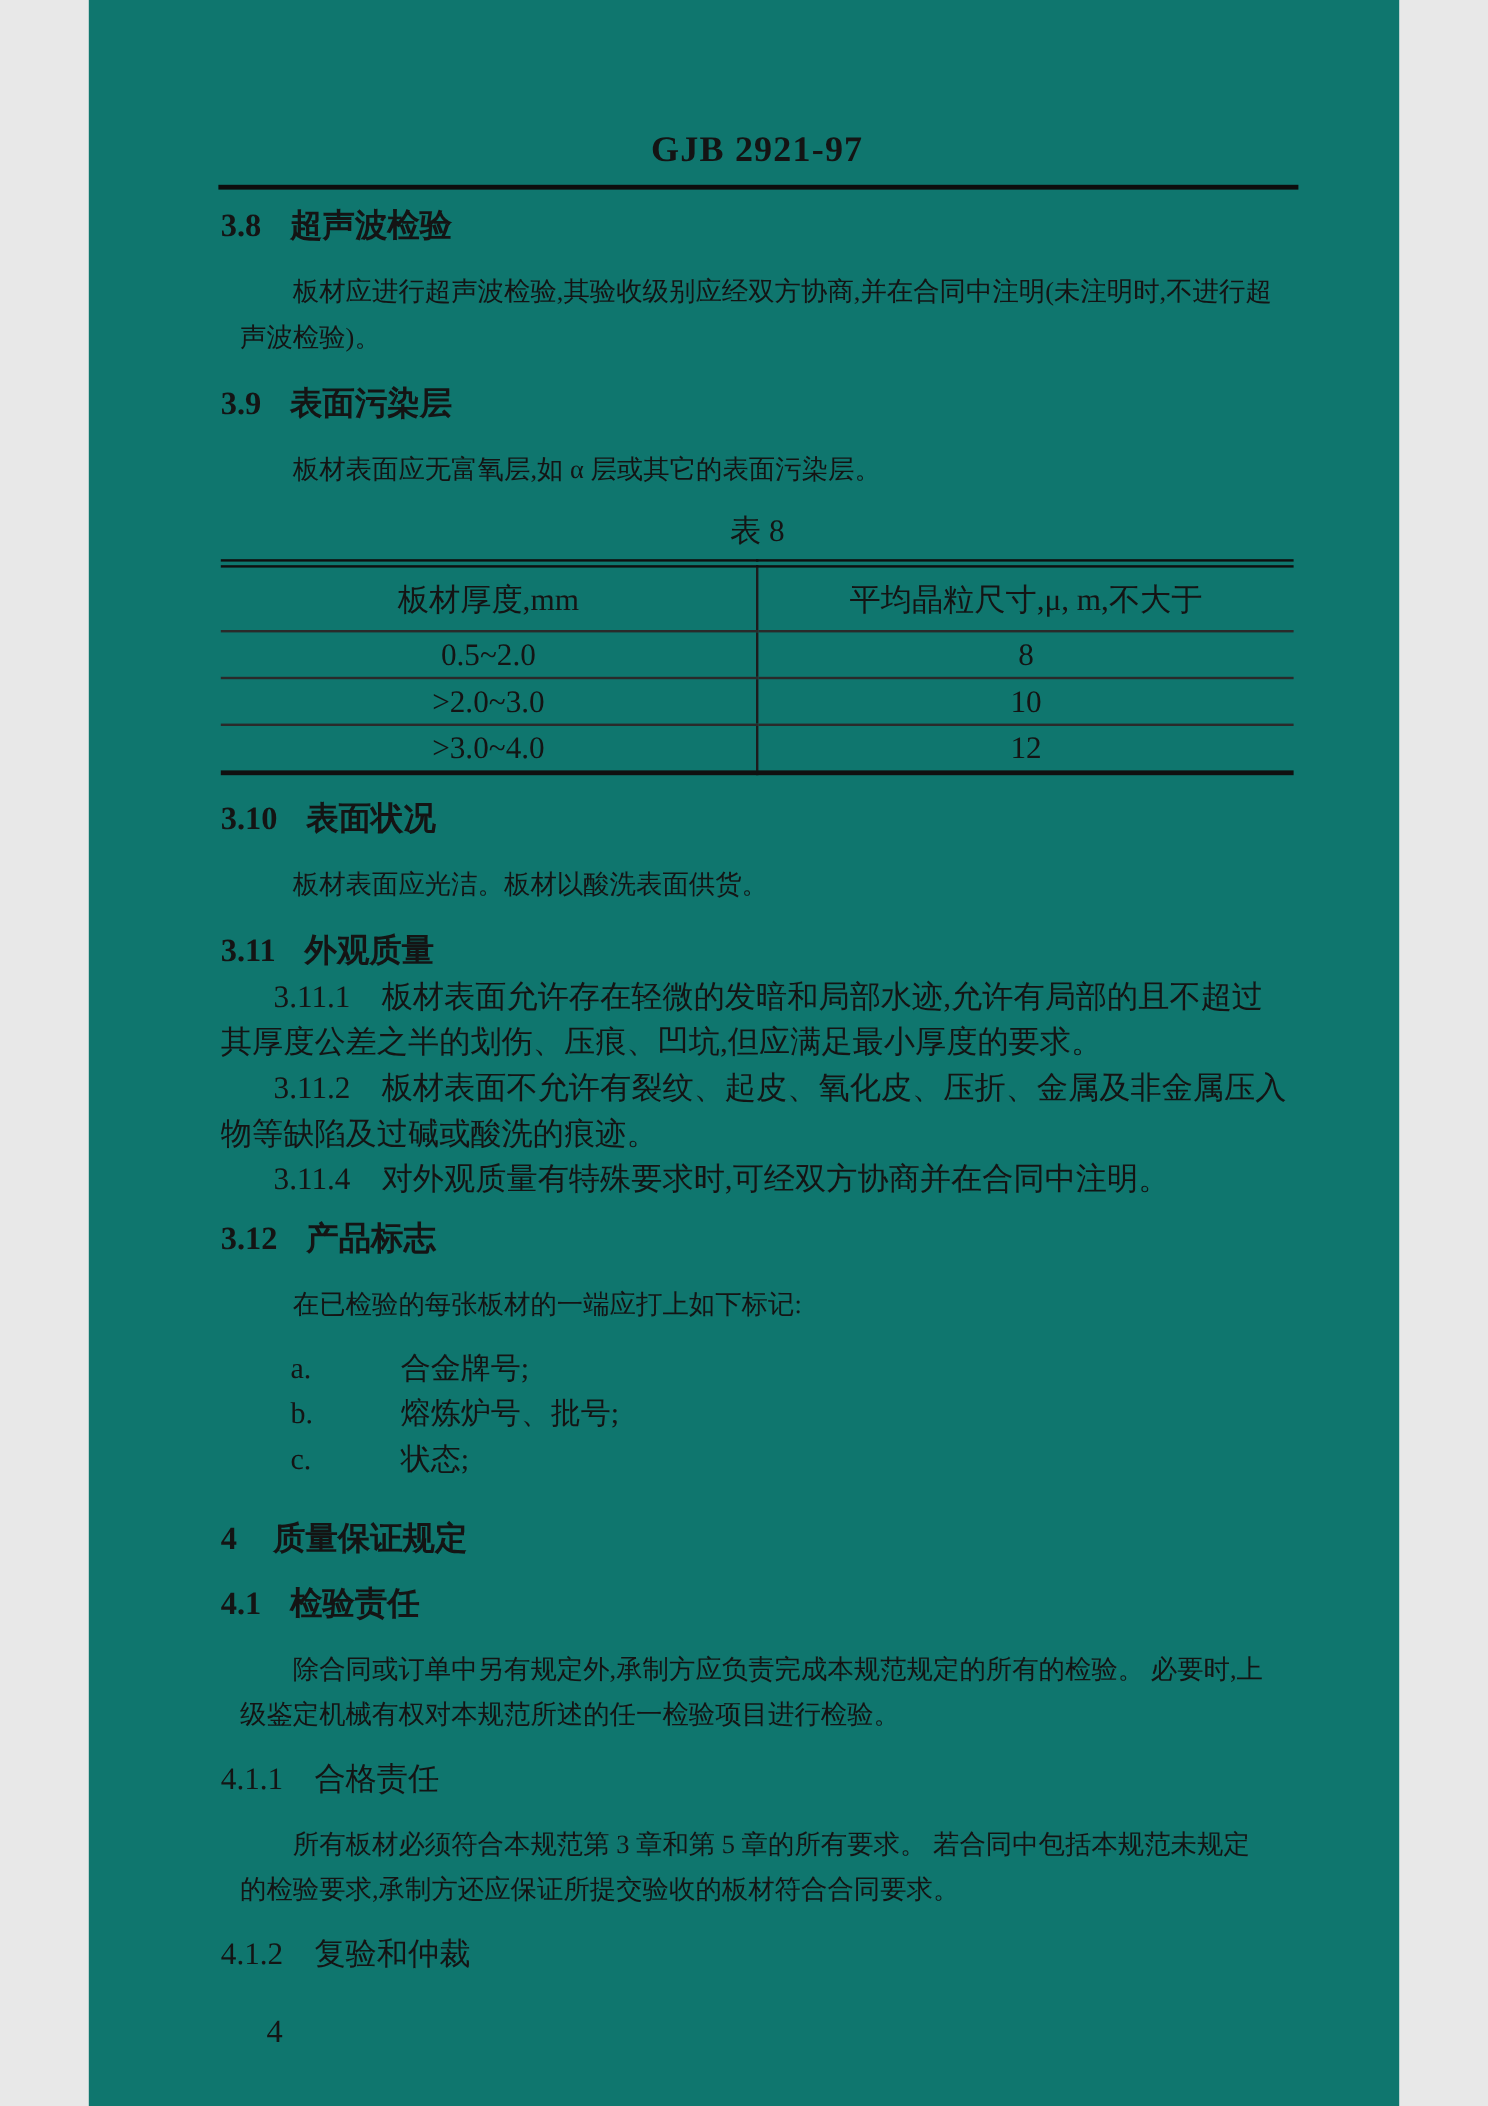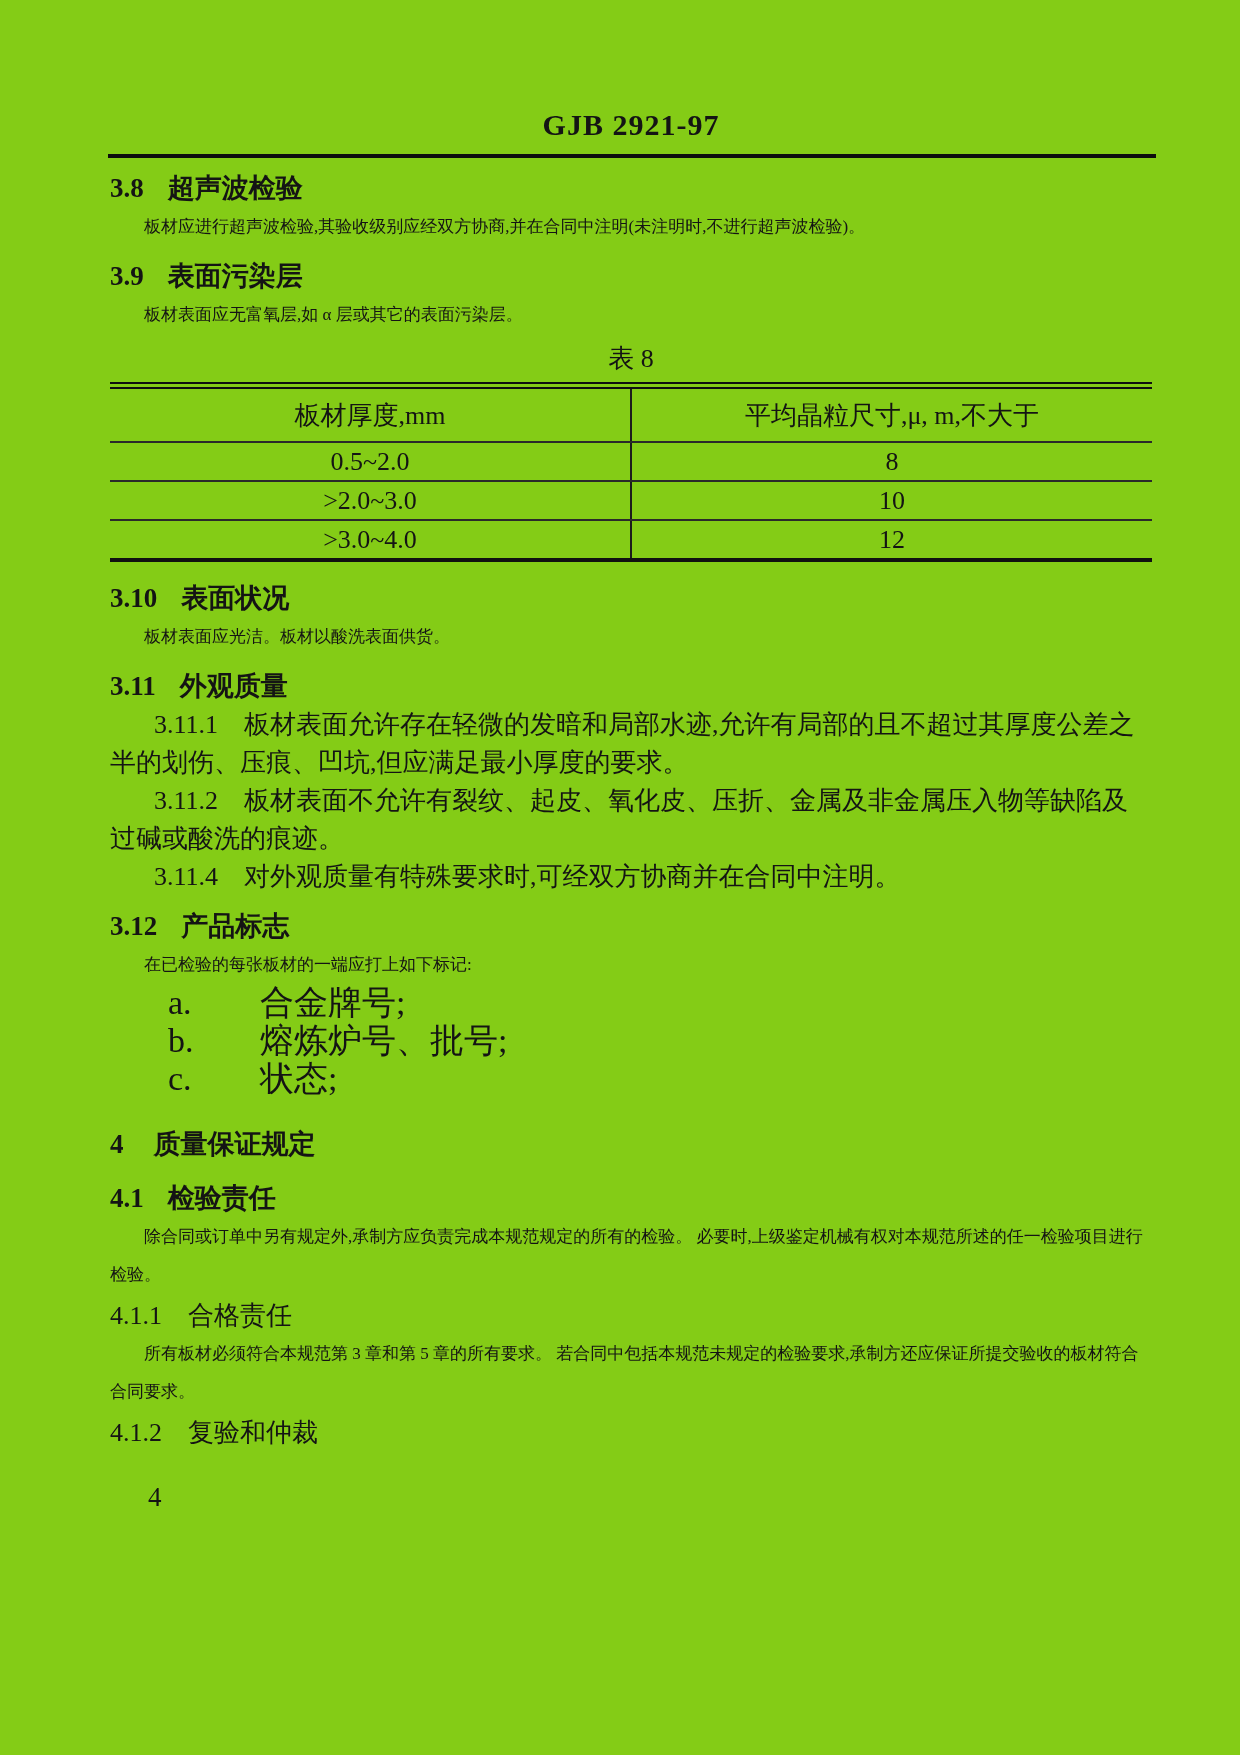--- a/index.html
+++ b/index.html
@@ -1,21 +1,21 @@
 <!DOCTYPE html>
 <html><head>
 <meta charset="utf-8">
 <style>
   html, body { margin: 0; padding: 0; background: #e8e8e8; }
   .page {
     position: relative;
-    width: 1240px;
+    width: 1092px;
     height: 1755px;
     margin: 0 auto;
-    background: #84cc16;
+    background: #0f766e;
     color: #141414;
     font-family: "Liberation Serif", serif;
     overflow: hidden;
   }
   .content {
     padding: 108px 88px 0 110px;
   }
   .doc-num {
     text-align: center;
     font-family: "Liberation Serif", serif;
@@ -50,24 +50,24 @@
   .sec-h.big { margin-top: 26px; }
   .sec-h.mid { margin-top: 14px; }
   .sub-h {
     font-size: 26px;
     line-height: 38px;
     margin-top: 3px;
     font-weight: 400;
   }
   .sub-h .h-num { margin-right: 26px; }
   .para {
-    font-size: 17px;
+    font-size: 22px;
     line-height: 38px;
     text-indent: 2em;
-    margin: 0;
+    margin: 16px;
   }
   .sub-p {
     font-size: 26px;
     line-height: 38px;
     margin: 0;
   }
   .sub-p .p-num { margin-right: 26px; margin-left: 44px; }
   .tbl-caption {
     text-align: center;
     font-size: 26px;
@@ -93,21 +93,21 @@
     height: 52px;
     border-bottom: 2px solid #2a2a2a;
   }
   table.t8 td {
     height: 37px;
     border-bottom: 2px solid #2a2a2a;
   }
   table.t8 tr:last-child td { border-bottom: none; text-align: center; }
   .marks { margin-left: 58px; }
   .mark-item {
-    font-size: 34px;
+    font-size: 25px;
     line-height: 38px;
   }
   .mark-label {
     display: inline-block;
     width: 92px;
   }
   .page-num {
     font-size: 27px;
     margin-top: 28px;
     padding-left: 38px;

